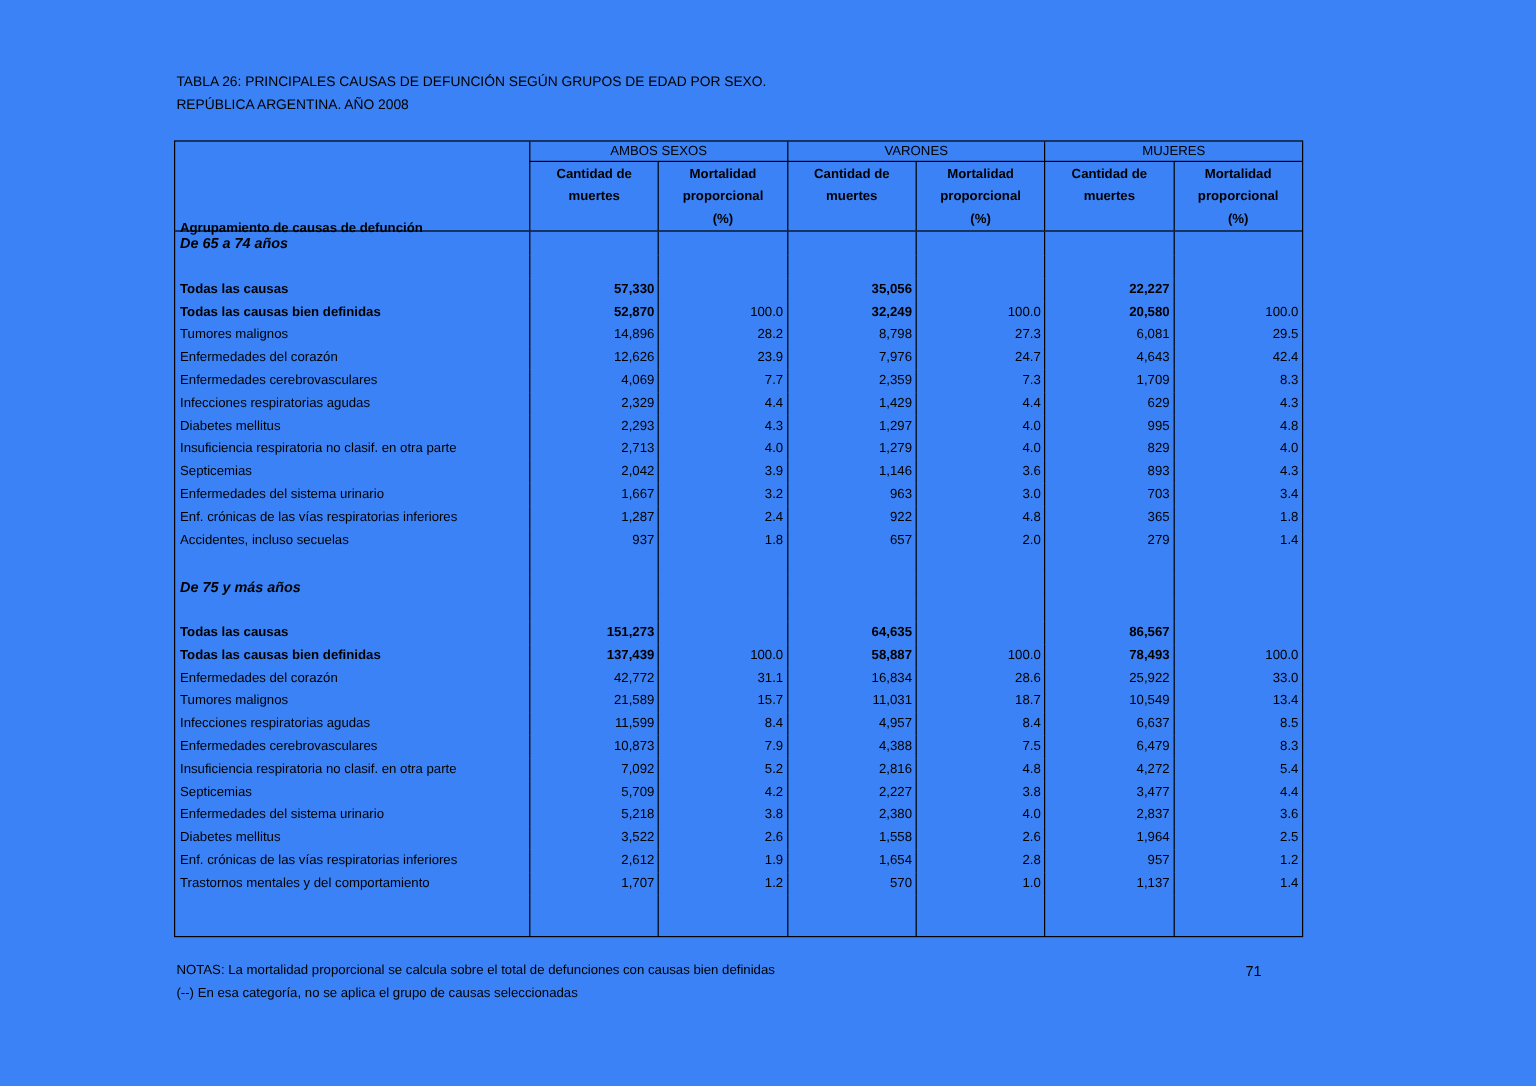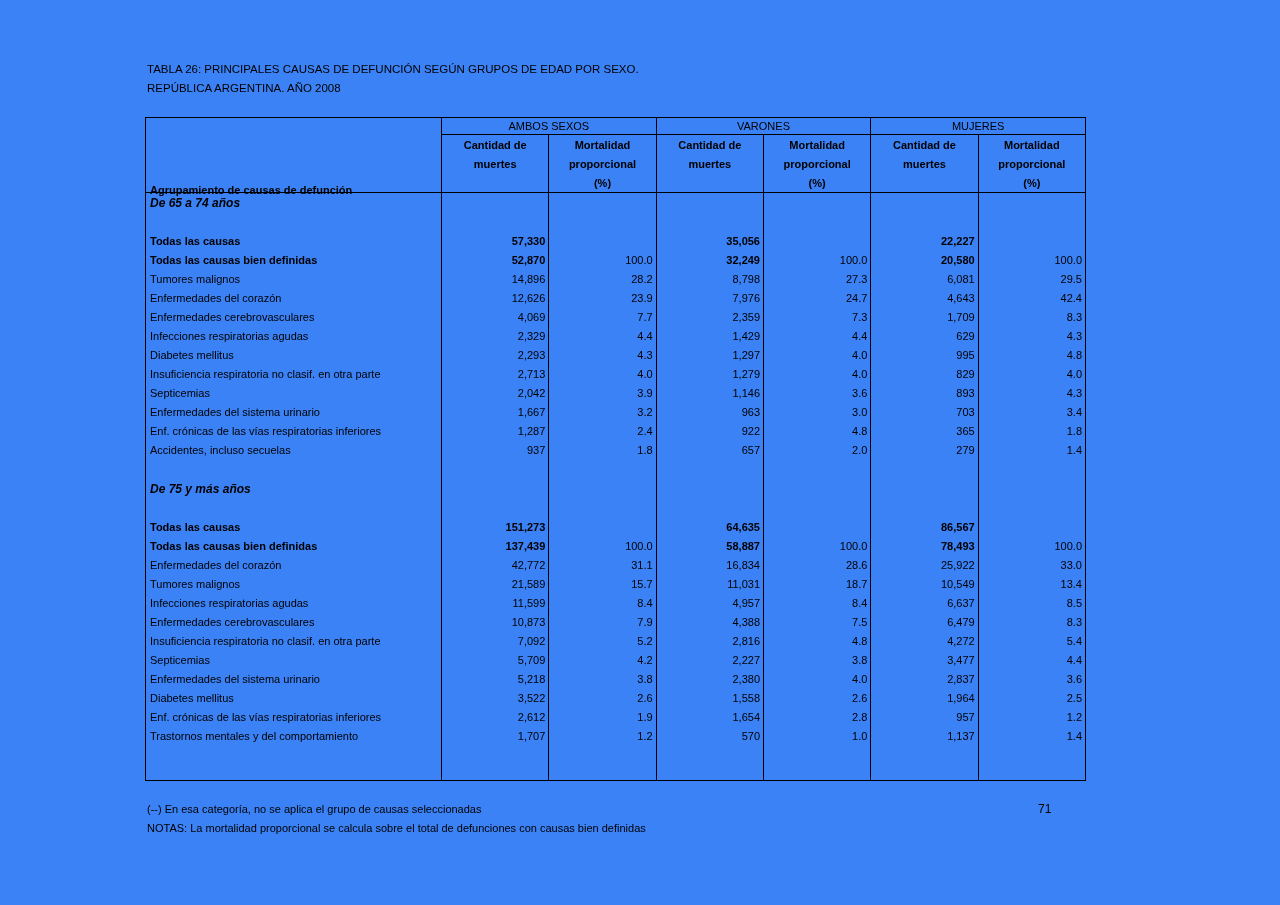--- a/index.html
+++ b/index.html
@@ -392,19 +392,19 @@
           <div class="td num"></div>
           <div class="td num"></div>
           <div class="td num"></div>
           <div class="td num"></div>
           <div class="td num"></div>
         </div>
       </div>
   </div>
 
   <div class="notes">
+    <div>NOTAS: La mortalidad proporcional se calcula sobre el total de defunciones con causas bien definidas</div>
     <div>(--) En esa categoría, no se aplica el grupo de causas seleccionadas</div>
-    <div>NOTAS: La mortalidad proporcional se calcula sobre el total de defunciones con causas bien definidas</div>
   </div>
 
   <div class="pageno">71</div>
 
 </div>
 
 </body></html>

